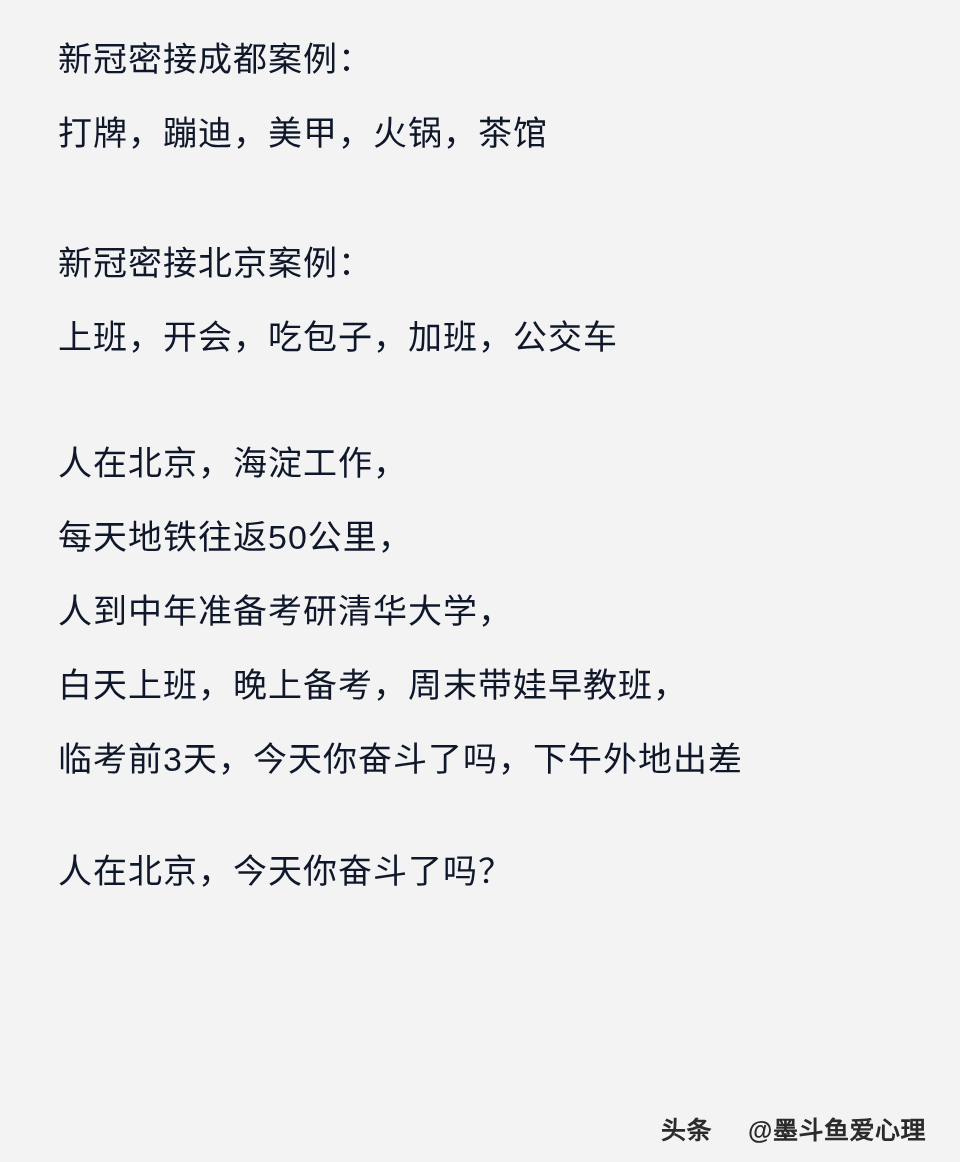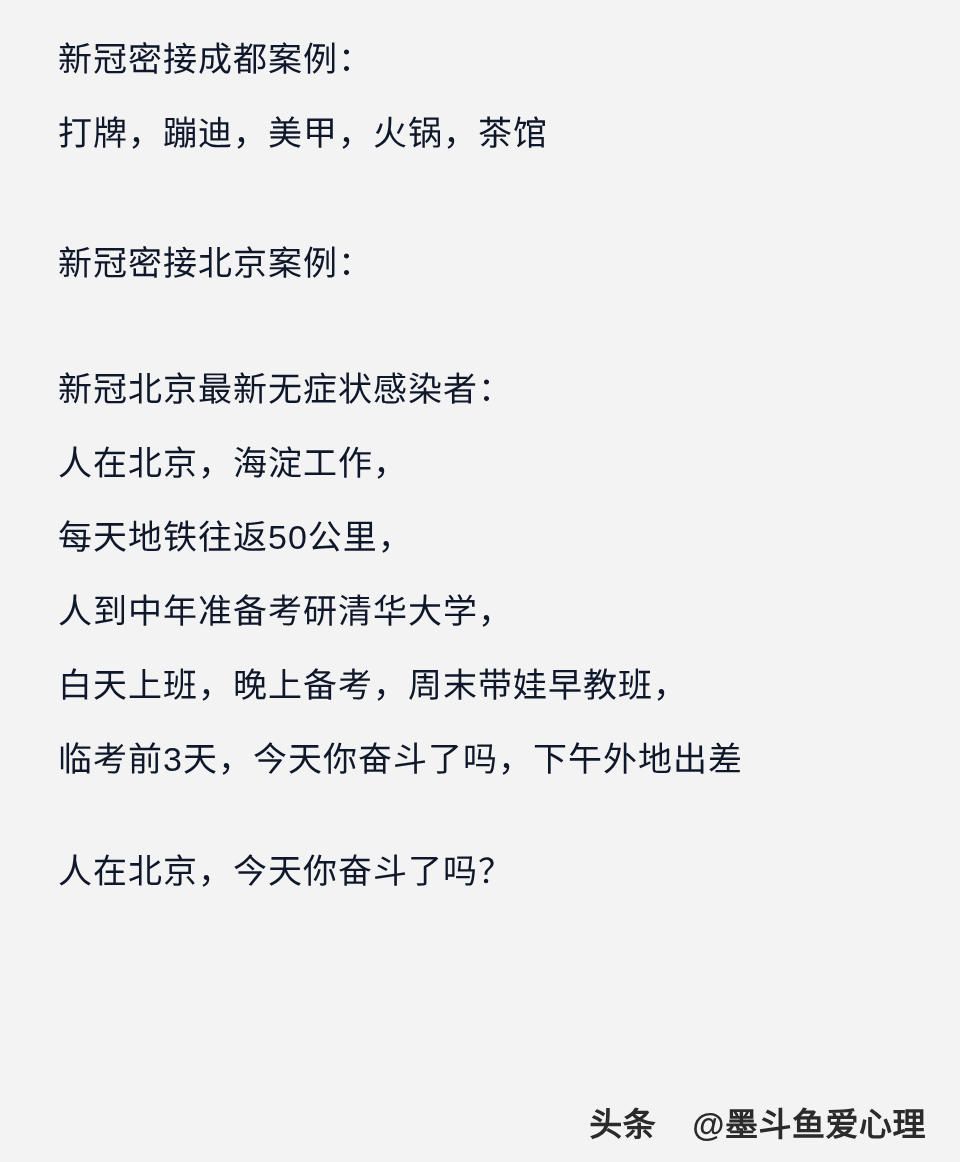--- a/index.html
+++ b/index.html
@@ -41,21 +41,21 @@
   .spacer-md {
     height: 52px;
   }
   .spacer-sm {
     height: 38px;
   }
   .watermark {
     position: absolute;
     right: 34px;
     bottom: 16px;
-    font-size: 33px;
+    font-size: 25px;
     color: #2b2b2b;
     letter-spacing: 0.5px;
     display: flex;
     align-items: center;
     gap: 4px;
     font-weight: 700;
   }
   .watermark .wm-brand {
     font-weight: 700;
   }
@@ -71,26 +71,26 @@
 
   <div class="block">
     <div class="line">新冠密接成都案例：</div>
     <div class="line">打牌，蹦迪，美甲，火锅，茶馆</div>
   </div>
 
   <div class="spacer-lg"></div>
 
   <div class="block">
     <div class="line">新冠密接北京案例：</div>
+    <div class="line">上班，开会，吃包子，加班，公交车</div>
   </div>
 
   <div class="spacer-md"></div>
 
   <div class="block">
-    <div class="line">新冠北京最新无症状感染者：</div>
     <div class="line">人在北京，海淀工作，</div>
     <div class="line">每天地铁往返50公里，</div>
     <div class="line">人到中年准备考研清华大学，</div>
     <div class="line">白天上班，晚上备考，周末带娃早教班，</div>
     <div class="line">临考前3天，今天你奋斗了吗，下午外地出差</div>
   </div>
 
   <div class="spacer-sm"></div>
 
   <div class="block">

